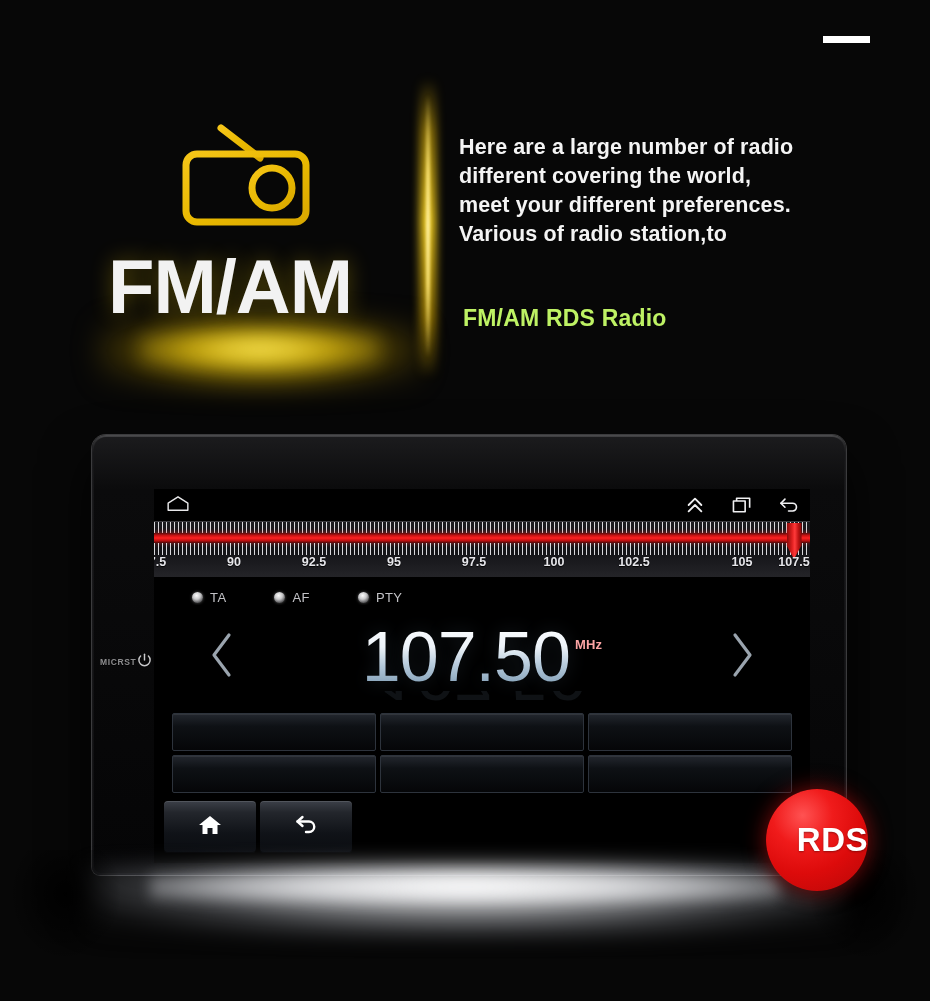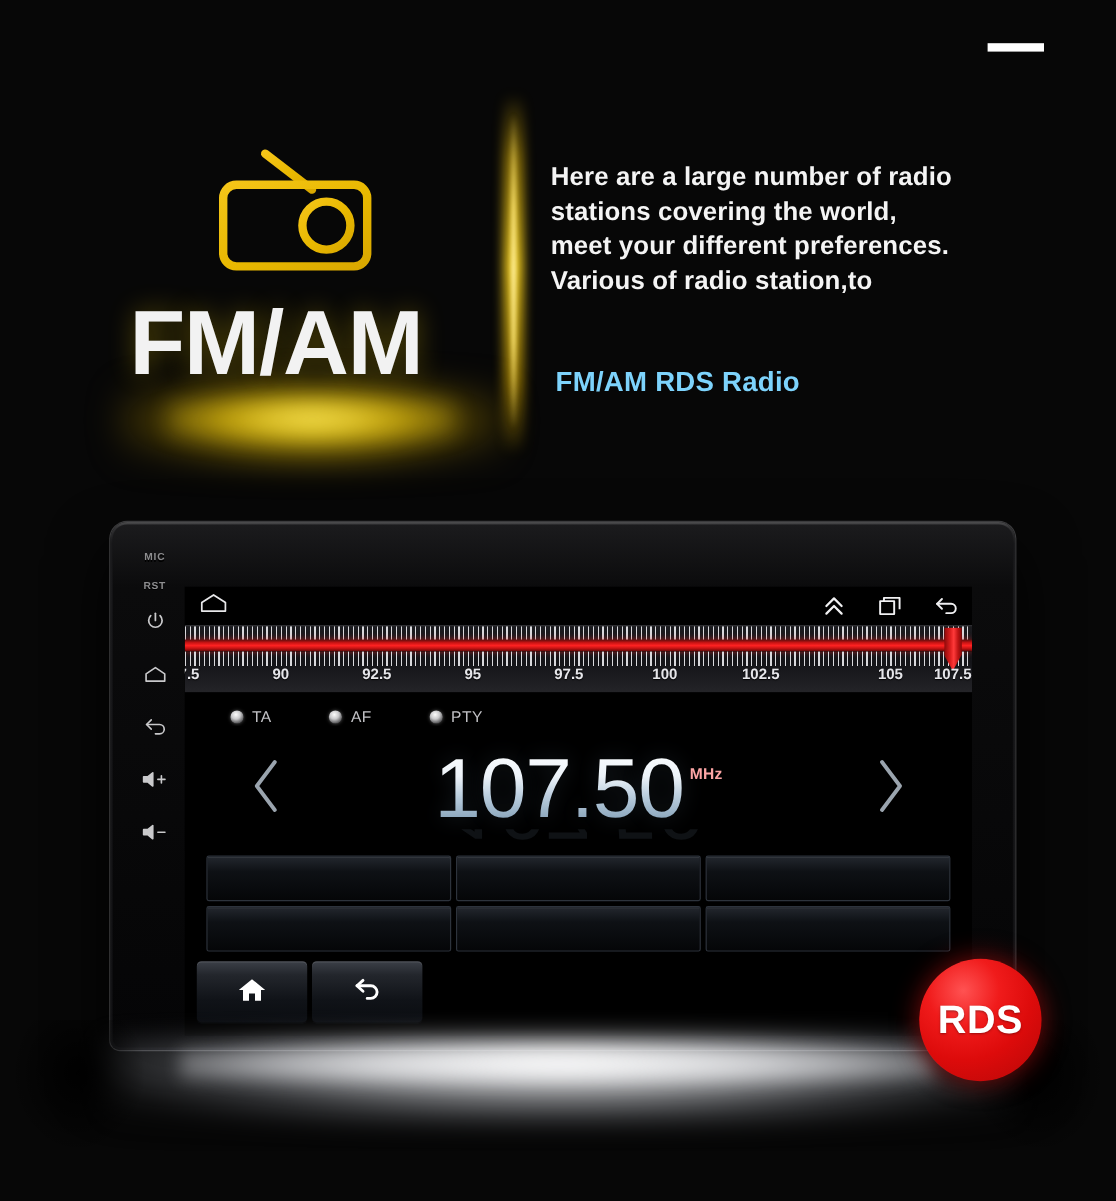--- a/index.html
+++ b/index.html
@@ -109,21 +109,21 @@
     color: #f4f4f4;
     letter-spacing: 0.1px;
   }
   #hero-desc div { white-space: nowrap; }
 
   #hero-sub {
     position: absolute;
     left: 463px; top: 305px;
     font-size: 23px;
     font-weight: bold;
-    color: #7dd3fc;
+    color: #bef264;
     letter-spacing: 0.2px;
   }
 
   
   #device-wrap { position: absolute; left: 0; top: 410px; width: 930px; height: 591px; }
 
   #device {
     position: absolute;
     left: 92px; top: 25px;
     width: 754px; height: 440px;
@@ -140,21 +140,21 @@
     left: 2px; top: 2px; right: 2px; bottom: 2px;
     border-radius: 12px 12px 7px 7px;
     background: linear-gradient(to bottom, #1b1b1d 0%, #0b0b0c 12%, #050506 100%);
   }
 
   
   #hw-rail {
     position: absolute;
     left: 8px; top: 10px;
     width: 58px; height: 420px;
-    display: flex; flex-direction: column; align-items: center;
+    display: flex; align-items: center;
   }
   .hw-txt {
     font-size: 8.5px;
     font-weight: bold;
     color: #8e8e90;
     letter-spacing: 0.6px;
     text-shadow: 0 1px 0 #000;
   }
   .hw-btn {
     width: 26px; height: 26px;
@@ -313,26 +313,26 @@
     color: #f0f0f2;
   }
   #bb-home { width: 92px; }
   #bb-mid { flex: 1; display: flex; align-items: center; justify-content: space-around; padding: 0 14px; }
   #bb-back { width: 92px; }
   .bb-lbl { font-size: 13.5px; color: #eceef0; letter-spacing: 0.2px; }
 
   
   #rds-badge {
     position: absolute;
-    left: 766px; top: 389px;
+    left: 766px; top: 379px;
     width: 102px; height: 102px;
     border-radius: 50%;
     background: radial-gradient(circle at 36% 26%, #ff5252 0%, #f01b1b 30%, #dd0b0b 58%, #b50707 100%);
     box-shadow: 0 0 22px rgba(230,20,20,0.55), 0 6px 16px rgba(0,0,0,0.7);
-    display: flex; align-items: center; justify-content: center;
+    display: flex; align-items: center; justify-content: flex-end;
     z-index: 30;
   }
   #rds-badge span {
     font-size: 33px;
     font-weight: bold;
     color: #ffffff;
     letter-spacing: 0.5px;
     text-shadow: 0 1px 2px rgba(0,0,0,0.35);
   }
 
@@ -397,21 +397,21 @@
     </svg>
   </div>
 
   <div id="glow-pool"></div>
   <div id="glow-pool2"></div>
 
   <div id="fmam-word">FM/AM</div>
 
   <div id="hero-desc">
     <div>Here are a large number of radio</div>
-    <div>stations covering the world,</div>
+    <div>different covering the world,</div>
     <div>meet your different preferences.</div>
     <div>Various of radio station,to</div>
   </div>
 
   <div id="hero-sub">FM/AM RDS Radio</div>
 </div>
 
 <div id="device-wrap">
 
   <div id="device">

